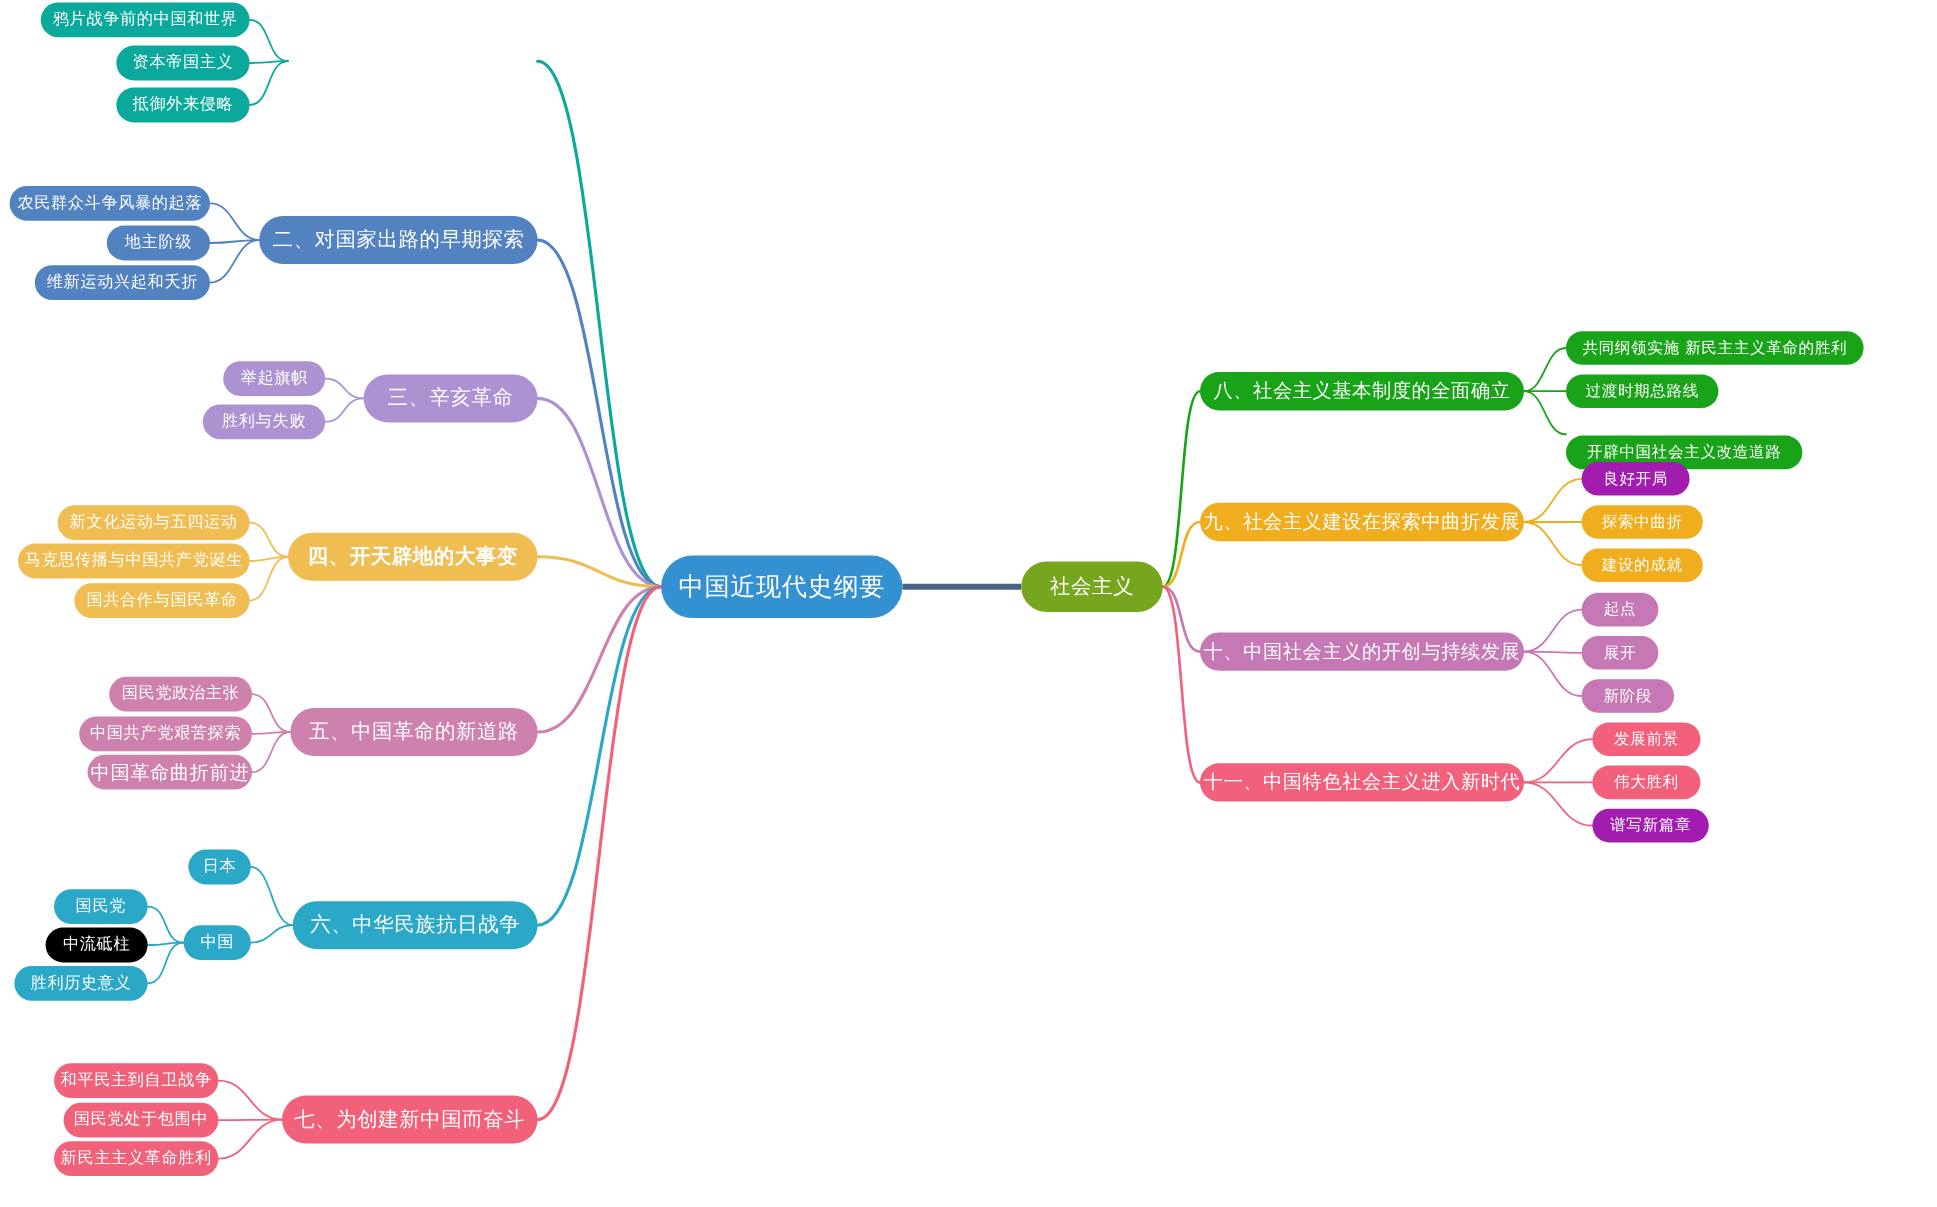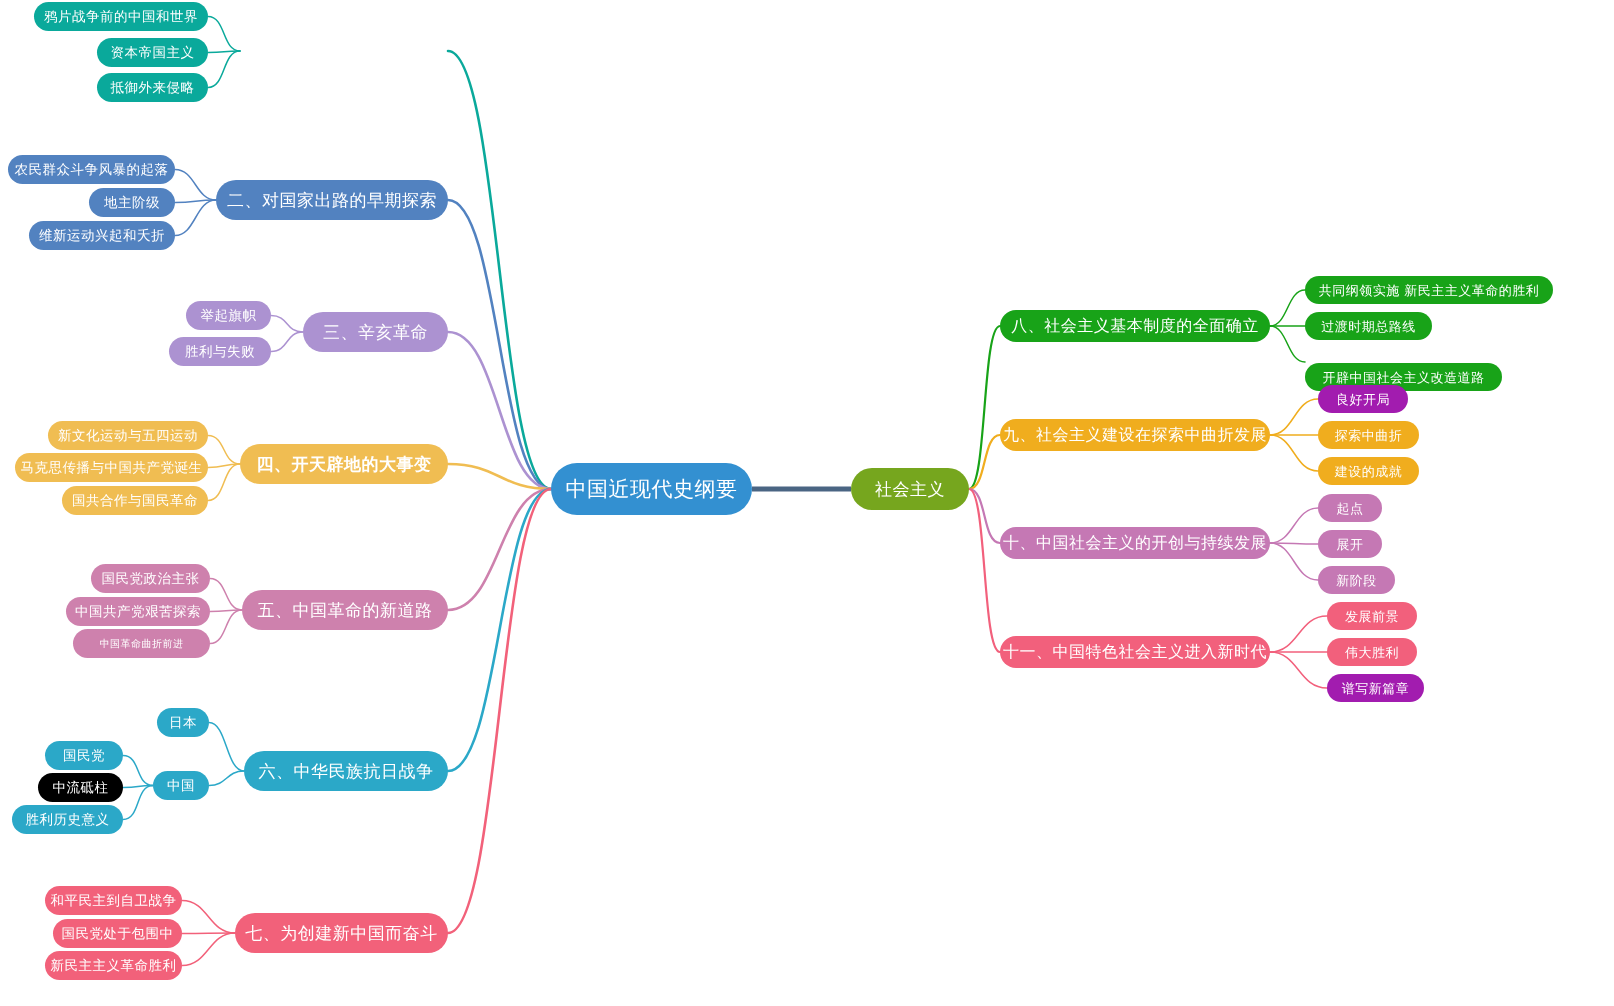--- a/index.html
+++ b/index.html
@@ -77,21 +77,21 @@
     <div class="node main" style="left: 303px; top: 312px; width: 145px; height: 40px; background: rgb(172, 146, 209); font-size: 17px;">三、辛亥革命</div>
     <div class="node sub" style="left: 186px; top: 301px; width: 85px; height: 29px; background: rgb(172, 146, 209); font-size: 13.5px;">举起旗帜</div>
     <div class="node sub" style="left: 169px; top: 337px; width: 102px; height: 29px; background: rgb(172, 146, 209); font-size: 13.5px;">胜利与失败</div>
     <div class="node main" style="left: 240px; top: 444px; width: 208px; height: 40px; background: rgb(240, 189, 82); font-size: 17px; font-weight: bold;">四、开天辟地的大事变</div>
     <div class="node sub" style="left: 48px; top: 421px; width: 160px; height: 29px; background: rgb(240, 189, 82); font-size: 13.5px;">新文化运动与五四运动</div>
     <div class="node sub" style="left: 15px; top: 453px; width: 193px; height: 29px; background: rgb(240, 189, 82); font-size: 13.5px;">马克思传播与中国共产党诞生</div>
     <div class="node sub" style="left: 62px; top: 486px; width: 146px; height: 29px; background: rgb(240, 189, 82); font-size: 13.5px;">国共合作与国民革命</div>
     <div class="node main" style="left: 242px; top: 590px; width: 206px; height: 40px; background: rgb(206, 129, 173); font-size: 17px;">五、中国革命的新道路</div>
     <div class="node sub" style="left: 91px; top: 564px; width: 119px; height: 29px; background: rgb(206, 129, 173); font-size: 13.5px;">国民党政治主张</div>
     <div class="node sub" style="left: 66px; top: 597px; width: 144px; height: 29px; background: rgb(206, 129, 173); font-size: 13.5px;">中国共产党艰苦探索</div>
-    <div class="node sub" style="left: 73px; top: 629px; width: 137px; height: 29px; background: rgb(206, 129, 173); font-size: 10px;">中国革命曲折前进</div>
+    <div class="node sub" style="left: 73px; top: 629px; width: 137px; height: 29px; background: rgb(206, 129, 173); font-size: 16px;">中国革命曲折前进</div>
     <div class="node main" style="left: 244px; top: 751px; width: 204px; height: 40px; background: rgb(43, 168, 200); font-size: 17px;">六、中华民族抗日战争</div>
     <div class="node sub" style="left: 157px; top: 708px; width: 52px; height: 29px; background: rgb(43, 168, 200); font-size: 13.5px;">日本</div>
     <div class="node sub" style="left: 153px; top: 771px; width: 56px; height: 29px; background: rgb(43, 168, 200); font-size: 13.5px;">中国</div>
     <div class="node sub2" style="left: 45px; top: 741px; width: 78px; height: 29px; background: rgb(43, 168, 200); font-size: 13.5px;">国民党</div>
     <div class="node sub2" style="left: 38px; top: 773px; width: 85px; height: 29px; background: #000000; font-size: 13.5px;">中流砥柱</div>
     <div class="node sub2" style="left: 12px; top: 805px; width: 111px; height: 29px; background: rgb(43, 168, 200); font-size: 13.5px;">胜利历史意义</div>
     <div class="node main" style="left: 235px; top: 913px; width: 213px; height: 40px; background: rgb(242, 97, 122); font-size: 17px;">七、为创建新中国而奋斗</div>
     <div class="node sub" style="left: 45px; top: 886px; width: 137px; height: 29px; background: rgb(242, 97, 122); font-size: 13.5px;">和平民主到自卫战争</div>
     <div class="node sub" style="left: 53px; top: 919px; width: 129px; height: 29px; background: rgb(242, 97, 122); font-size: 13.5px;">国民党处于包围中</div>
     <div class="node sub" style="left: 45px; top: 951px; width: 137px; height: 29px; background: rgb(242, 97, 122); font-size: 13.5px;">新民主主义革命胜利</div>

